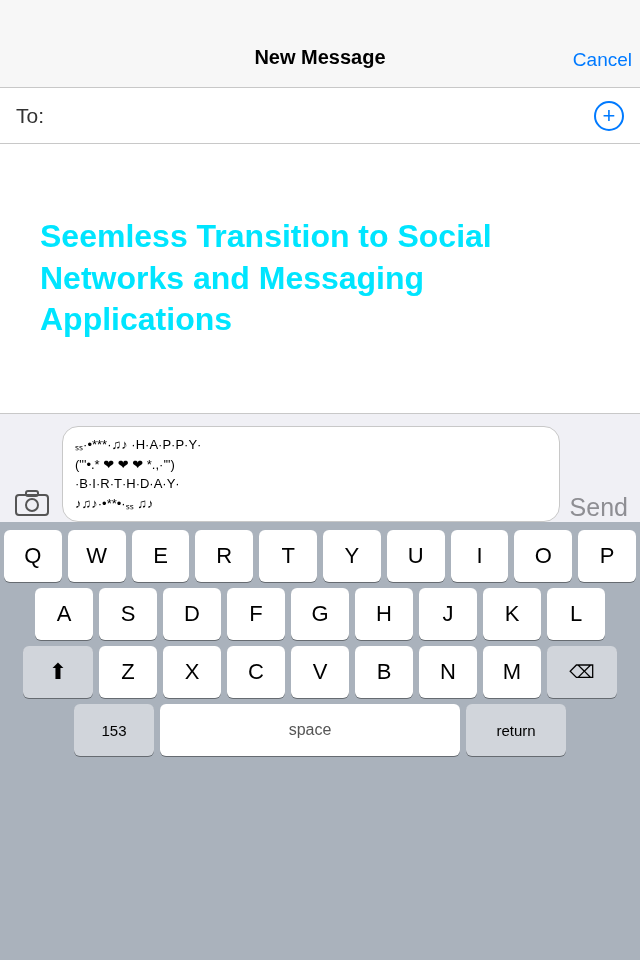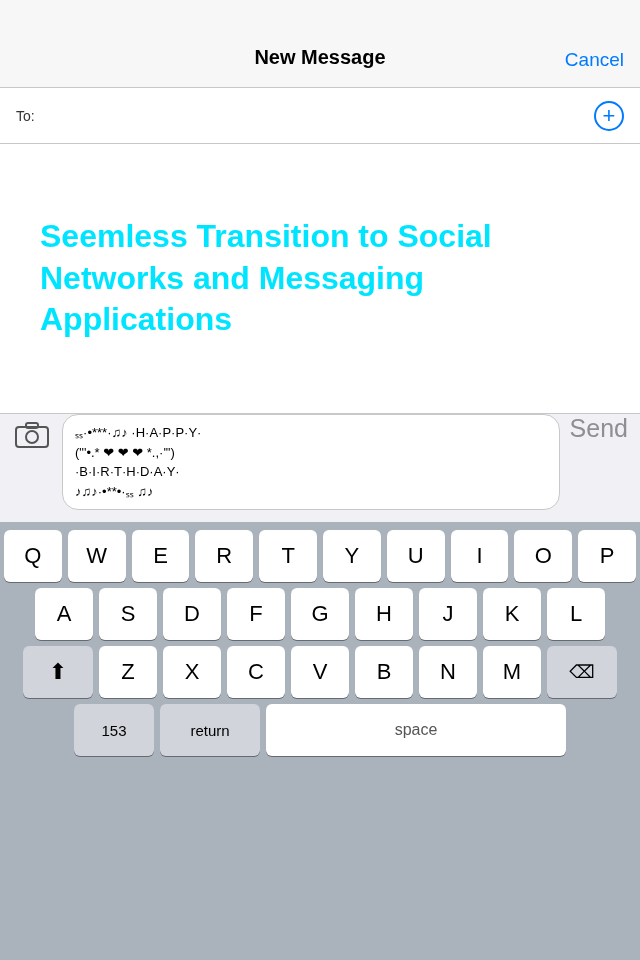--- a/index.html
+++ b/index.html
@@ -26,42 +26,42 @@
     }
 
     #header-title {
       font-size: 20px;
       font-weight: 600;
       color: #000;
     }
 
     #cancel-button {
       position: absolute;
-      right: 16px;
+      right: 8px;
       bottom: 16px;
       font-size: 19px;
       color: #007aff;
       background: none;
       border: none;
       cursor: pointer;
     }
 
     
     #to-row {
       width: 640px;
       height: 56px;
       background: #fff;
       border-bottom: 1px solid #c8c8c8;
       display: flex;
       align-items: center;
       padding: 0 16px;
     }
 
     #to-label {
-      font-size: 14px;
+      font-size: 21px;
       color: #333;
       margin-right: 8px;
     }
 
     #to-input {
       flex: 1;
       font-size: 17px;
       border: none;
       outline: none;
       background: transparent;
@@ -101,21 +101,21 @@
       text-align: left;
       line-height: 1.3;
     }
 
     
     #message-area {
       width: 640px;
       height: 108px;
       background: #f0f0f5;
       display: flex;
-      align-items: flex-start;
+      align-items: flex-end;
       padding: 0 12px;
       gap: 10px;
     }
 
     #camera-button {
       width: 40px;
       height: 40px;
       display: flex;
       align-items: center;
       justify-content: center;
@@ -295,16 +295,16 @@
     <div class="key">C</div>
     <div class="key">V</div>
     <div class="key">B</div>
     <div class="key">N</div>
     <div class="key">M</div>
     <div class="key key-delete">⌫</div>
   </div>
 
   <div class="key-row">
     <div class="key key-numbers">153</div>
+    <div class="key key-space">space</div>
     <div class="key key-return">return</div>
-    <div class="key key-space">space</div>
   </div>
 </div>
 
 </body></html>

